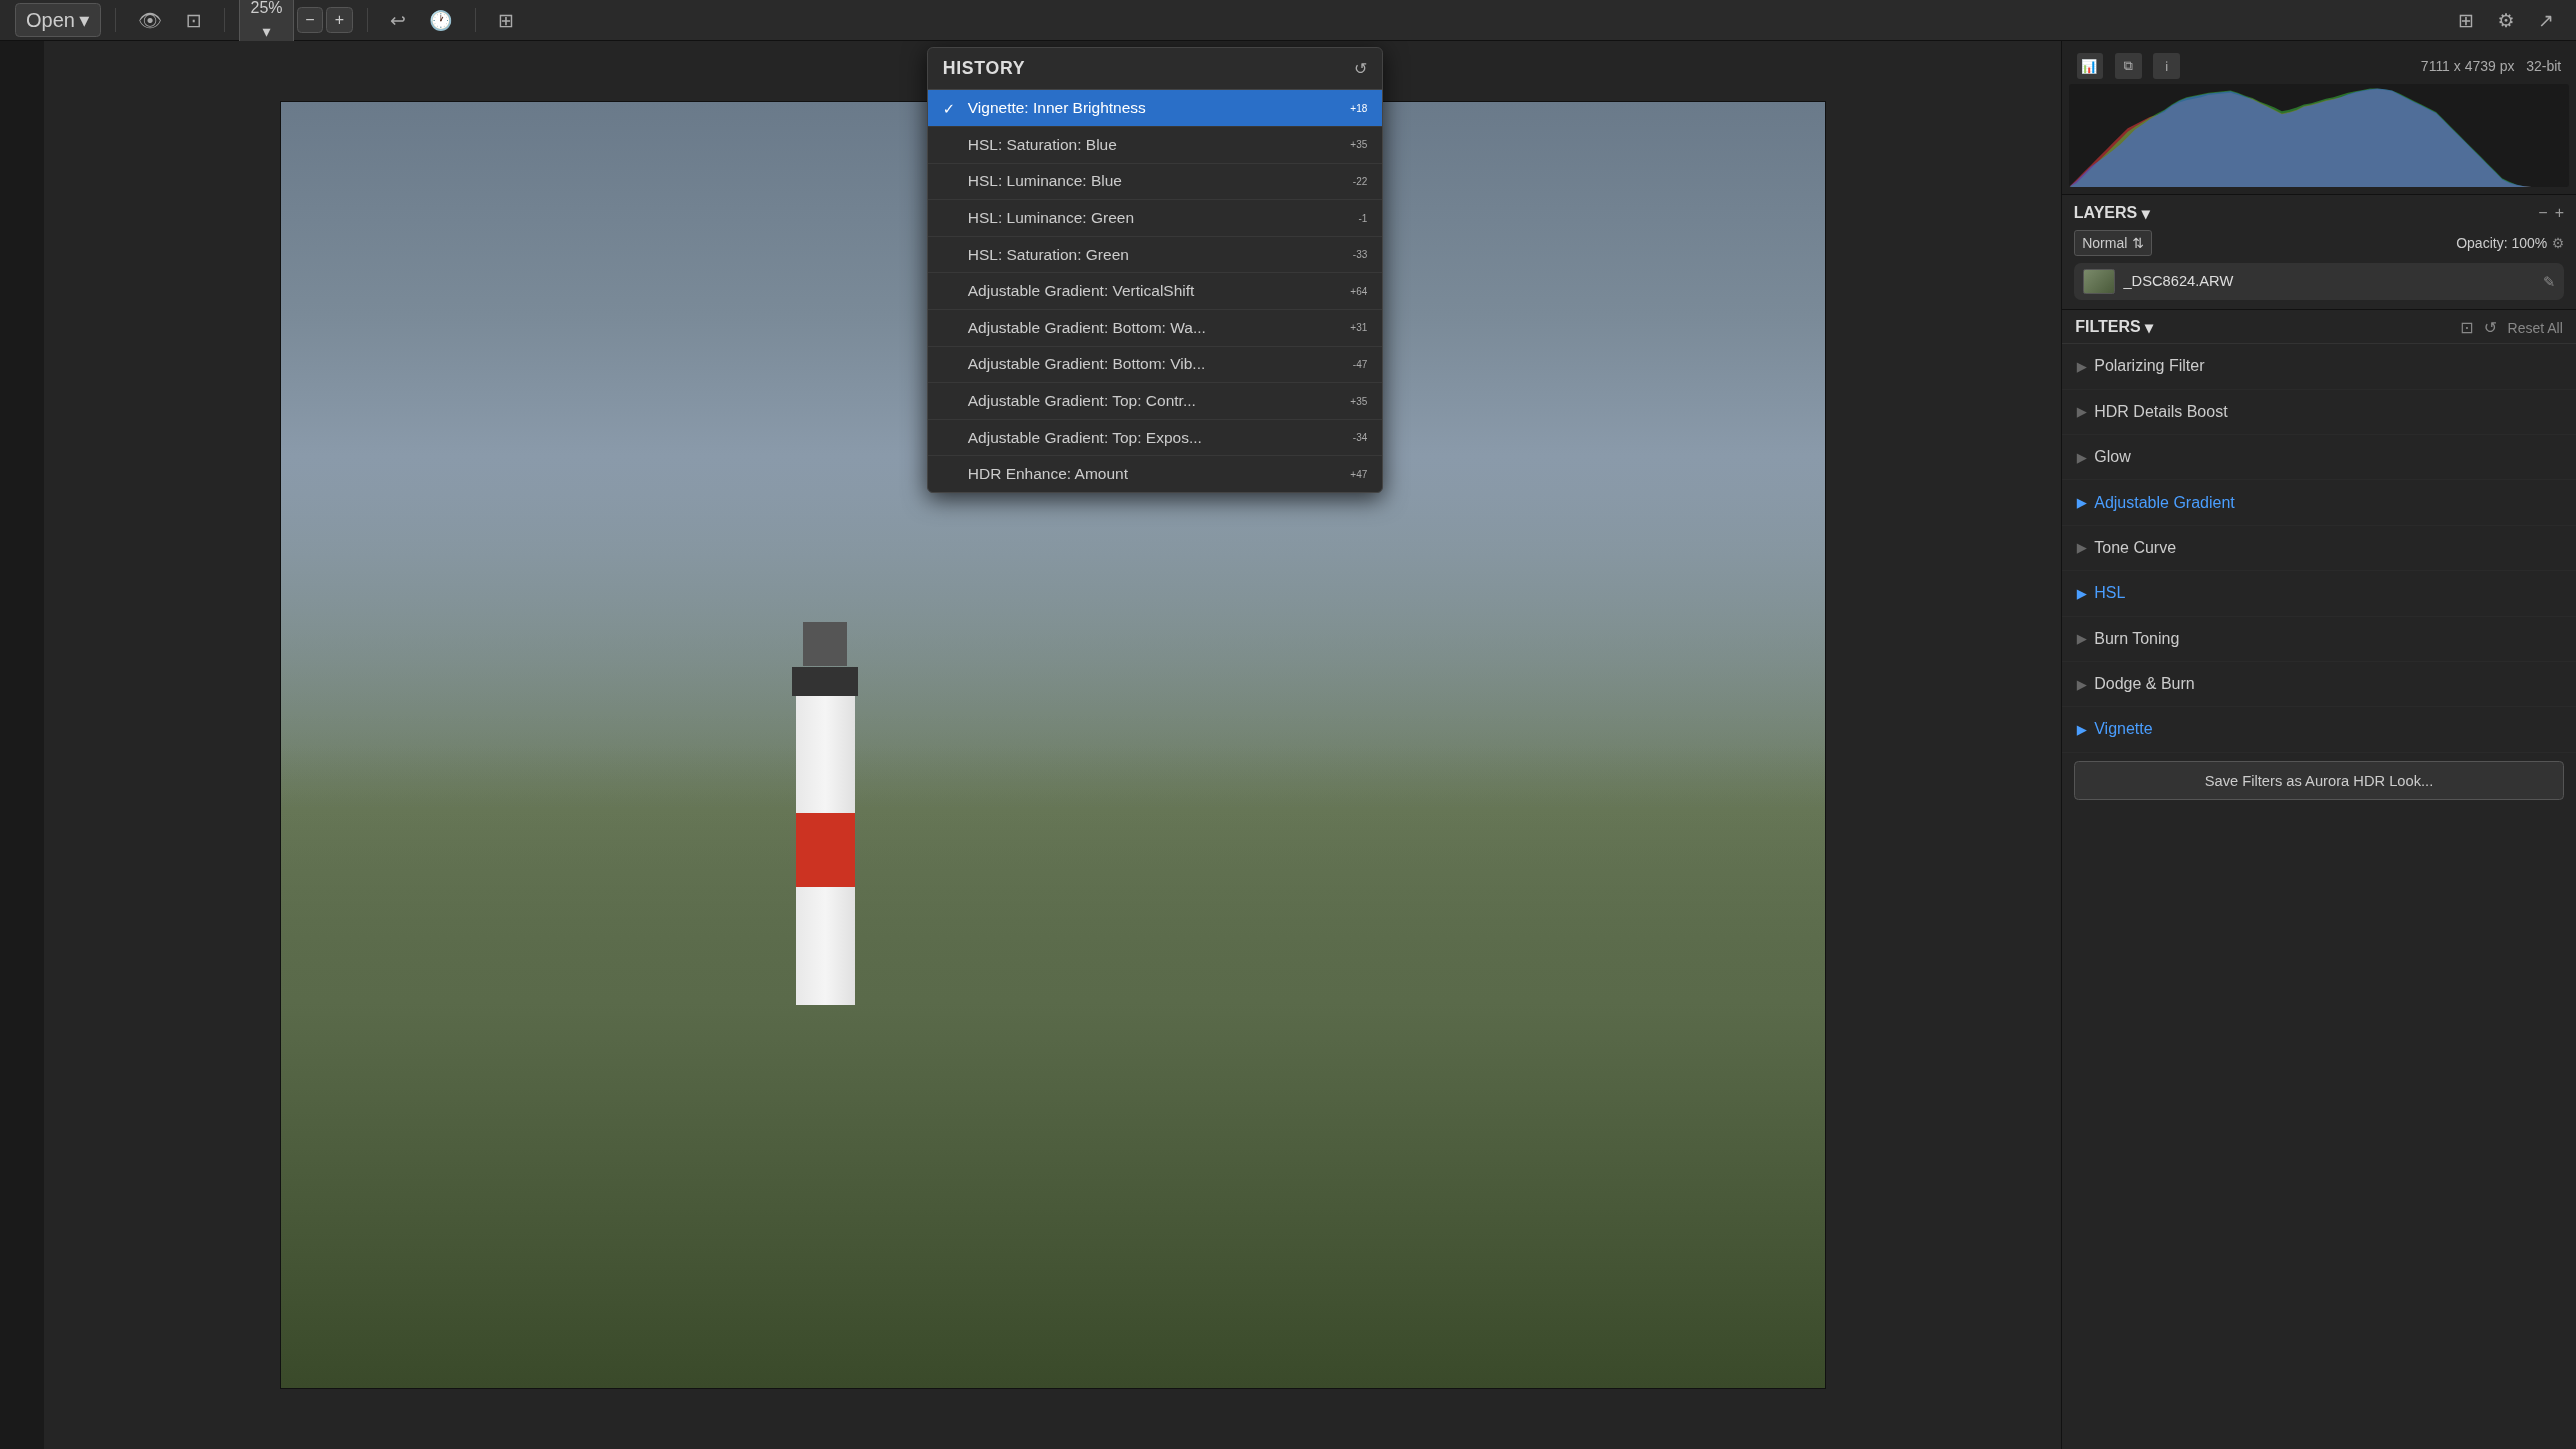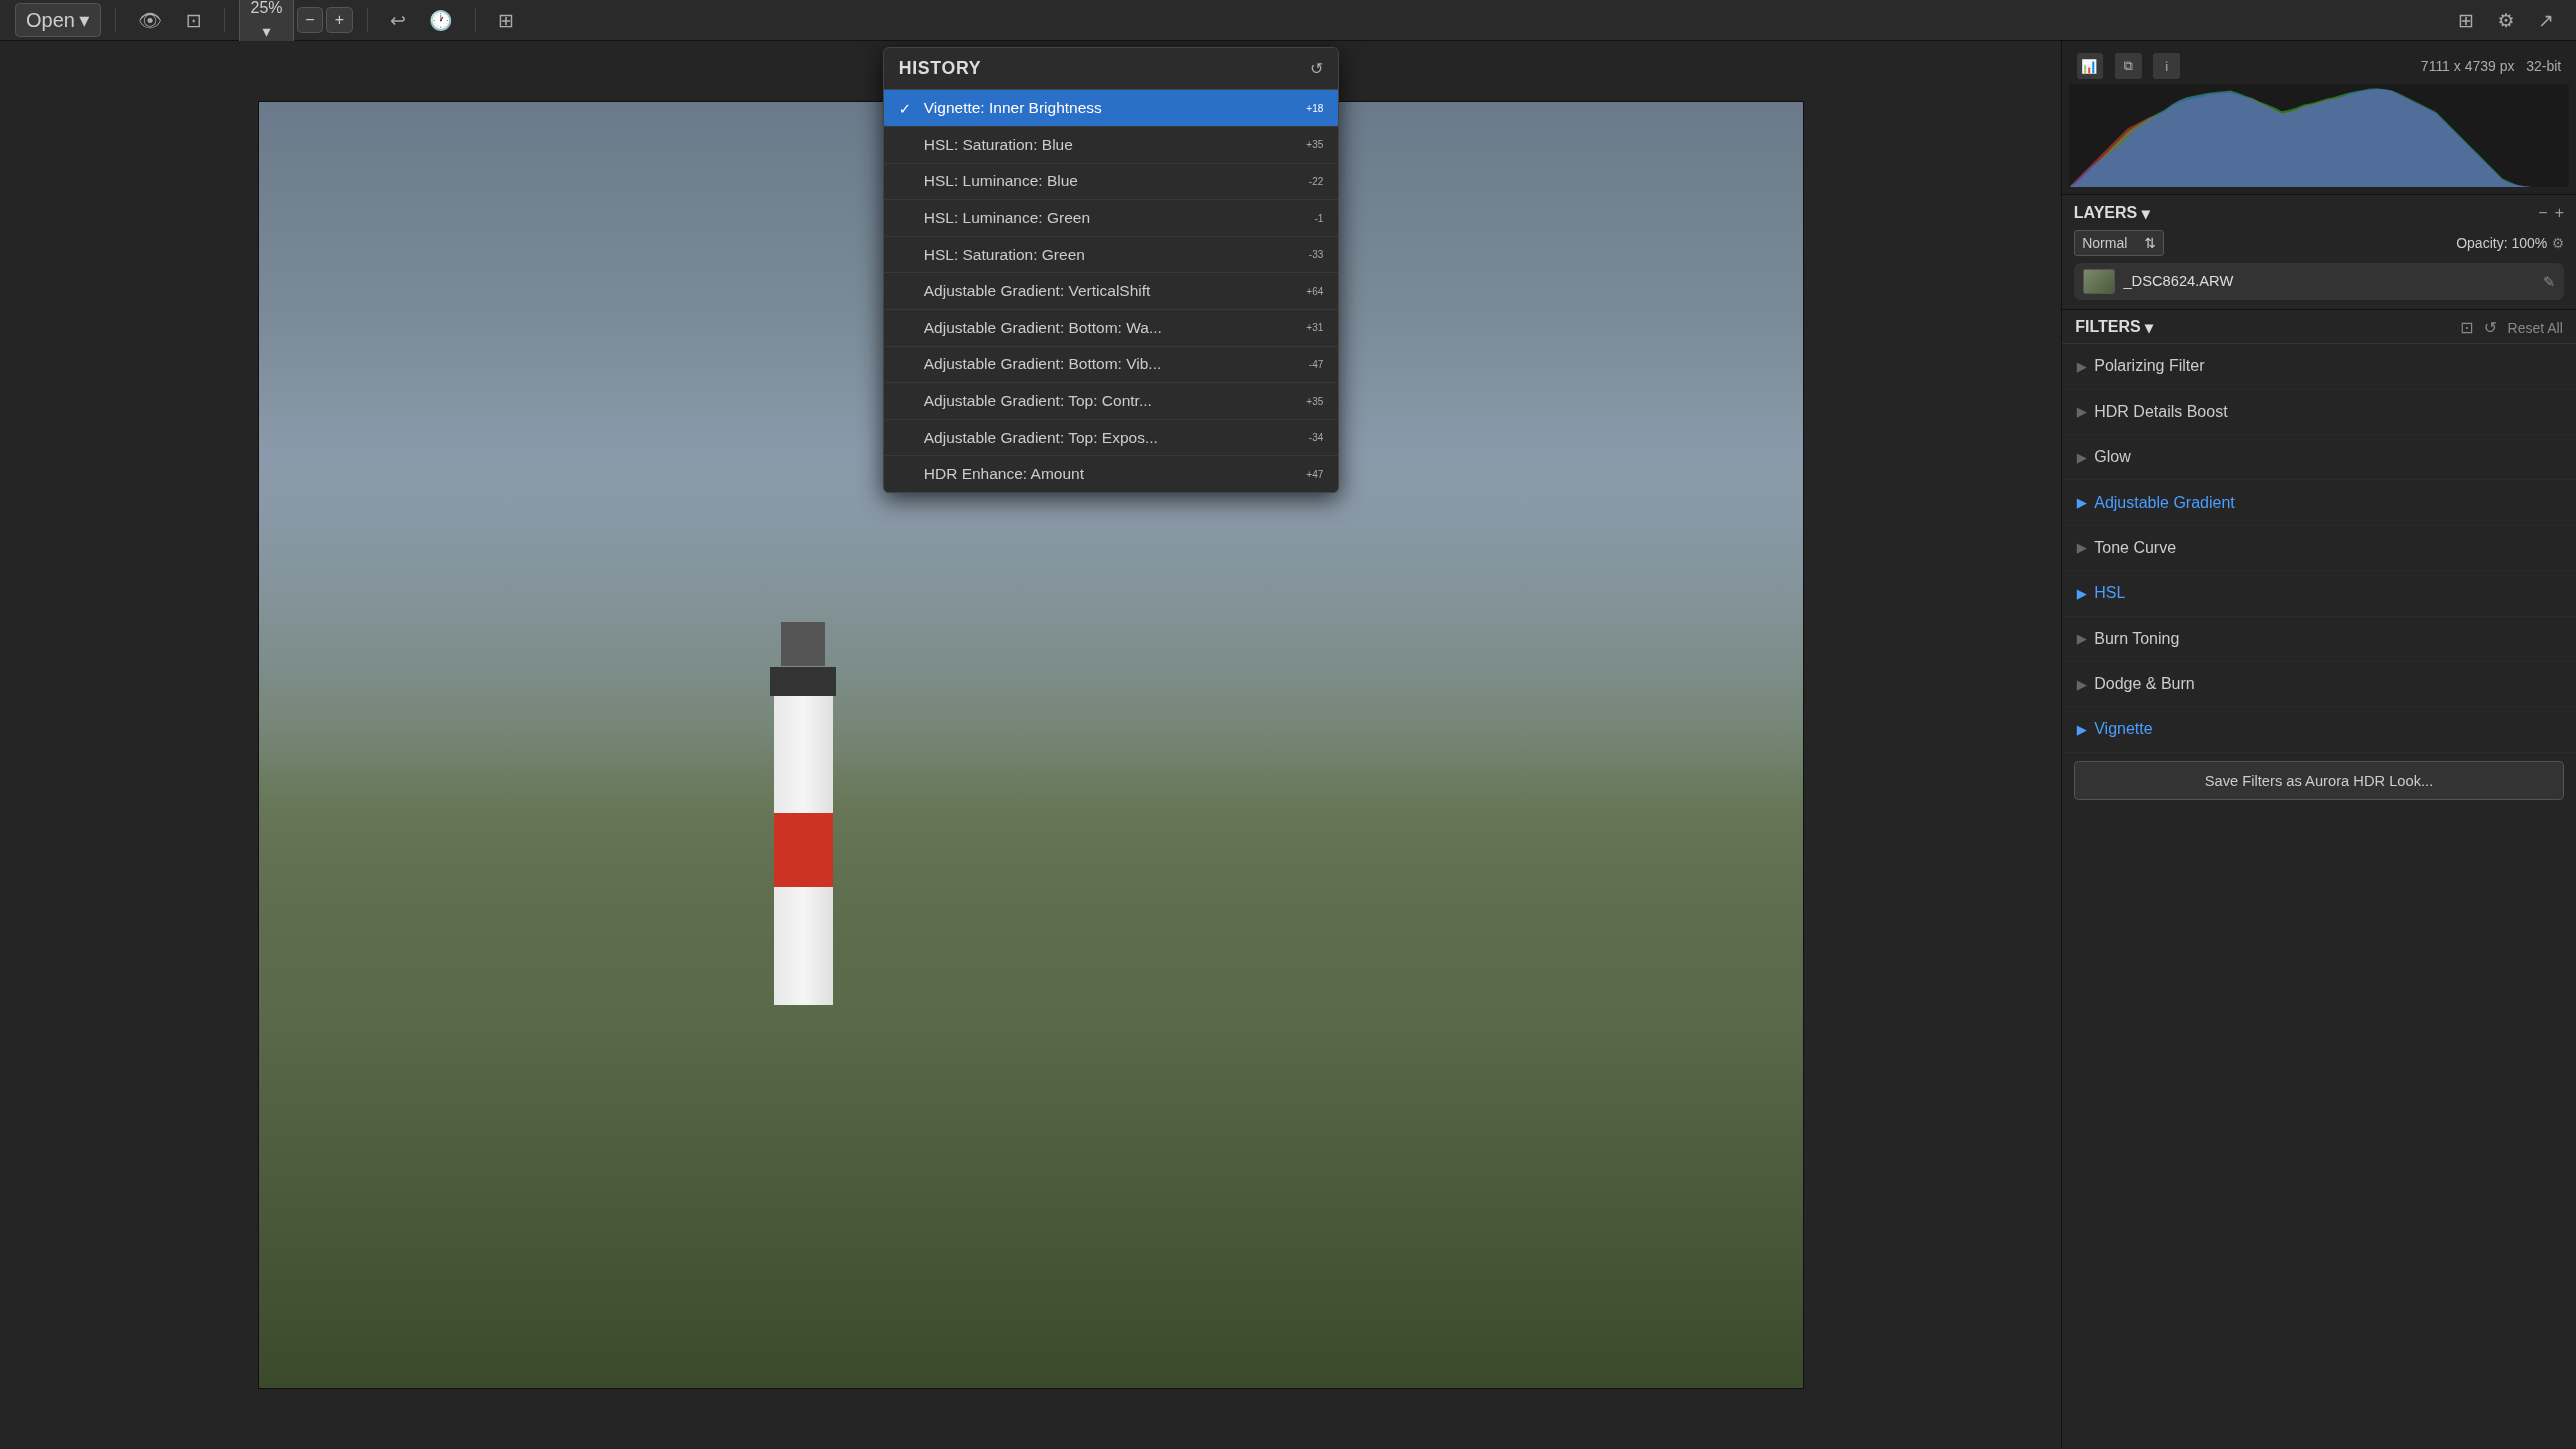--- a/index.html
+++ b/index.html
@@ -83,20 +83,21 @@
       display: flex;
       align-items: center;
       justify-content: center;
     }
 
     
     .main {
       display: flex;
       flex: 1;
       overflow: hidden;
+      padding-left: 44px;
     }
 
     
     .canvas-area {
       flex: 1;
       background: #252525;
       position: relative;
       overflow: hidden;
       display: flex;
       align-items: center;
@@ -346,21 +347,21 @@
     }
     .blend-mode {
       background: #333;
       border: 0.7px solid #555;
       border-radius: 2.9px;
       color: #ccc;
       padding: 3.7px 7.4px;
       font-size: 14px;
       display: flex;
       align-items: center;
-      gap: 17px;
+      gap: 5px;
       cursor: pointer;
     }
     .opacity-control {
       font-size: 14px;
       color: #ccc;
       margin-left: auto;
       display: flex;
       align-items: center;
       gap: 4.4px;
     }

